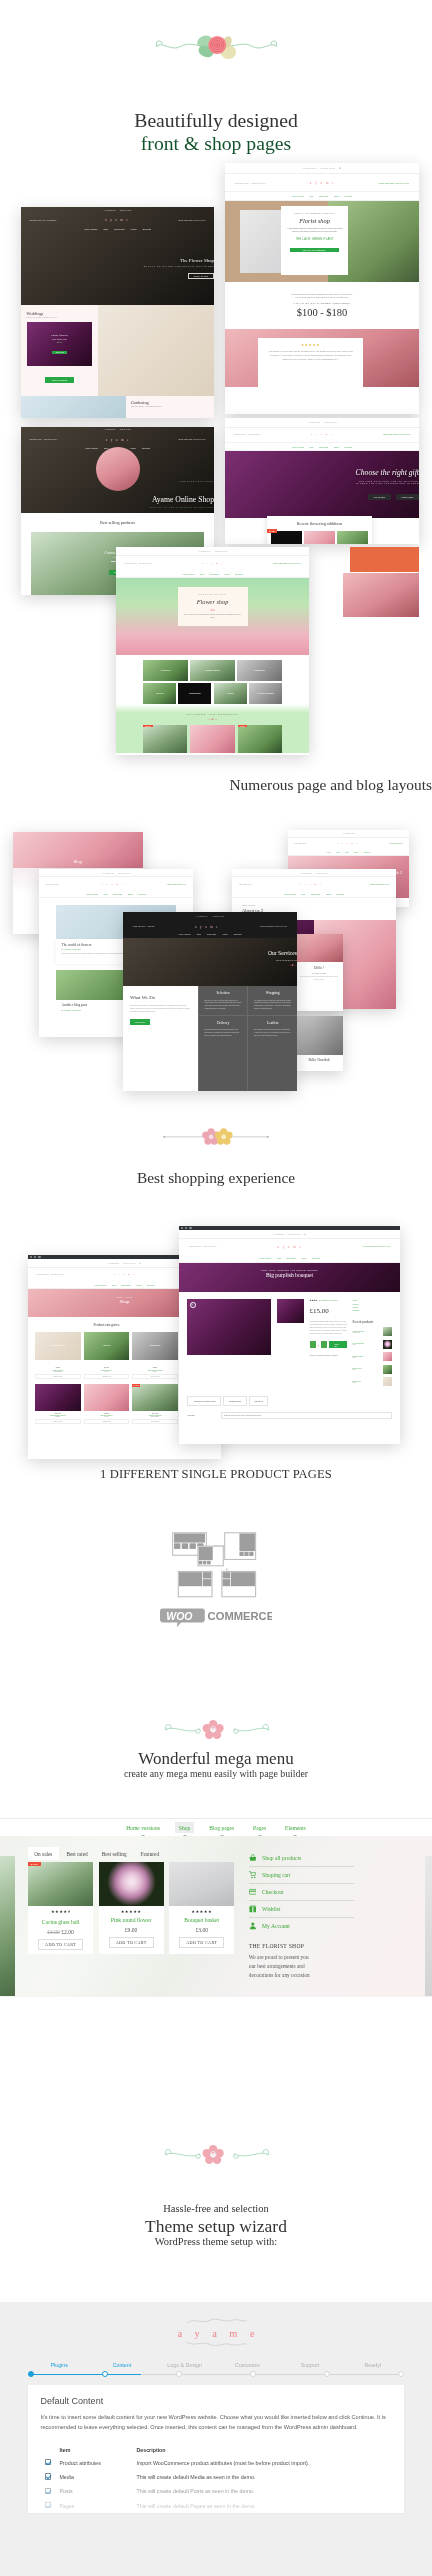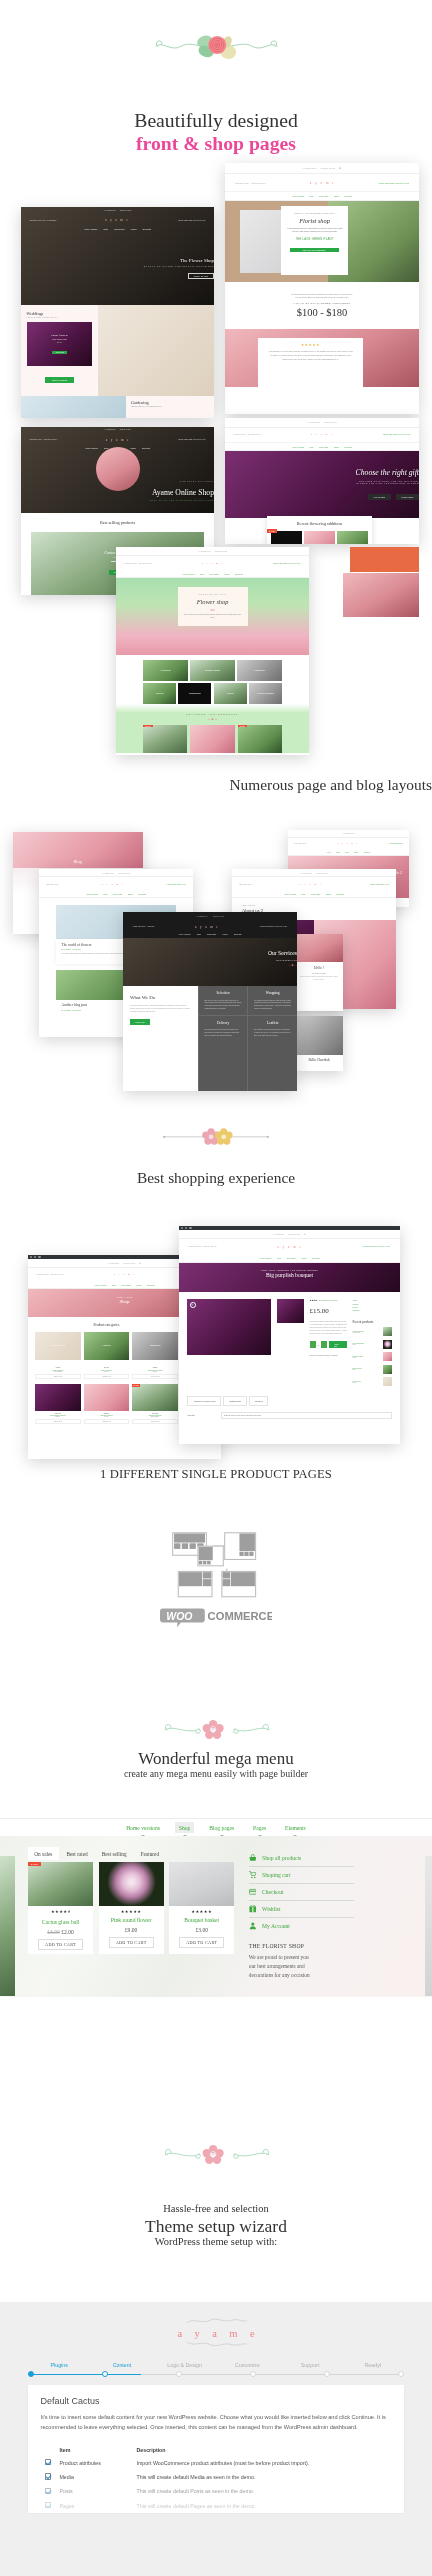--- a/index.html
+++ b/index.html
@@ -18,21 +18,21 @@
   .orn { display: block; margin: 0 auto; }
 
   
   .h-serif {
     font-family: "Liberation Serif", "DejaVu Serif", serif;
     color: #333;
     text-align: center;
     line-height: 1.12;
   }
   .h1 { font-size: 19.7px; }
-  .h1 .green { color: #ec4899; font-weight: bold; }
+  .h1 .green { color: #14532d; }
   .h2 { font-size: 15.4px; }
   .caps { letter-spacing: 0.4px; }
 
   
   .shot {
     position: absolute;
     background: #fff;
     box-shadow: 0 4.2px 15.4px rgba(0,0,0,.18);
     overflow: hidden;
   }
@@ -357,21 +357,21 @@
       <div style="display:flex;justify-content:center;gap:6.3px;font-size:1.9px;color:#e8e8e8;">
         <span>Home versions</span>
           <span>Shop</span>
           <span>Blog pages</span>
           <span>Pages</span>
           <span>Elements</span>
       </div>
       <div style="position:absolute;left:50%;top:19.7px;transform:translateX(-50%);width:44px;height:44px;border-radius:50%;" class="ph ph-rose"></div>
       <div class="hero-txt" style="top:62%;">
         <div style="font-size:1.8px;letter-spacing:0.7px;color:#ddd;">"FOR EVERY OCCASION"</div>
-        <div class="hero-title" style="font-size:7.7px;margin-top:6px;">Ayame Online Shop</div>
+        <div class="hero-title" style="font-size:7.7px;margin-top:13px;">Ayame Online Shop</div>
         <div style="font-size:1.8px;letter-spacing:0.7px;color:#7fd87f;margin-top:2.1px;">BEST PLACE FOR FLOWERING DECORATIONS</div>
       </div>
     </div>
     <div style="background:#fff;padding:7px 0;text-align:center;">
       <div style="font-family:'Liberation Serif',serif;font-size:4.2px;color:#3a3a3a;">Best selling products</div>
     </div>
     <div class="ph ph-cactus" style="height:63px;position:relative;margin:0 9.8px;">
       <div style="position:absolute;left:0;right:0;top:30%;text-align:center;color:#fff;">
         <div style="font-family:'Liberation Serif',serif;font-size:3.9px;">Cactus glass ball</div>
         <div style="font-size:1.7px;margin-top:1.4px;color:#bfe8bf;">Cactus, Plant</div>
@@ -1119,21 +1119,21 @@
   <div class="wiz-dots">
     <span class="wiz-dot done"></span>
     <span class="wiz-dot current"></span>
     <span class="wiz-dot"></span>
     <span class="wiz-dot"></span>
     <span class="wiz-dot"></span>
     <span class="wiz-dot"></span>
   </div>
 
   <div class="wiz-card">
-    <h3>Default Cactus</h3>
+    <h3>Default Content</h3>
     <p>It's time to insert some default content for your new WordPress website. Choose what you would like inserted below and click Continue. It is recommended to leave everything selected. Once inserted, this content can be managed from the WordPress admin dashboard.</p>
     <table class="wiz-table">
       <thead>
         <tr>
           <th class="cb"></th>
           <th class="nm">Item</th>
           <th>Description</th>
         </tr>
       </thead>
       <tbody>

